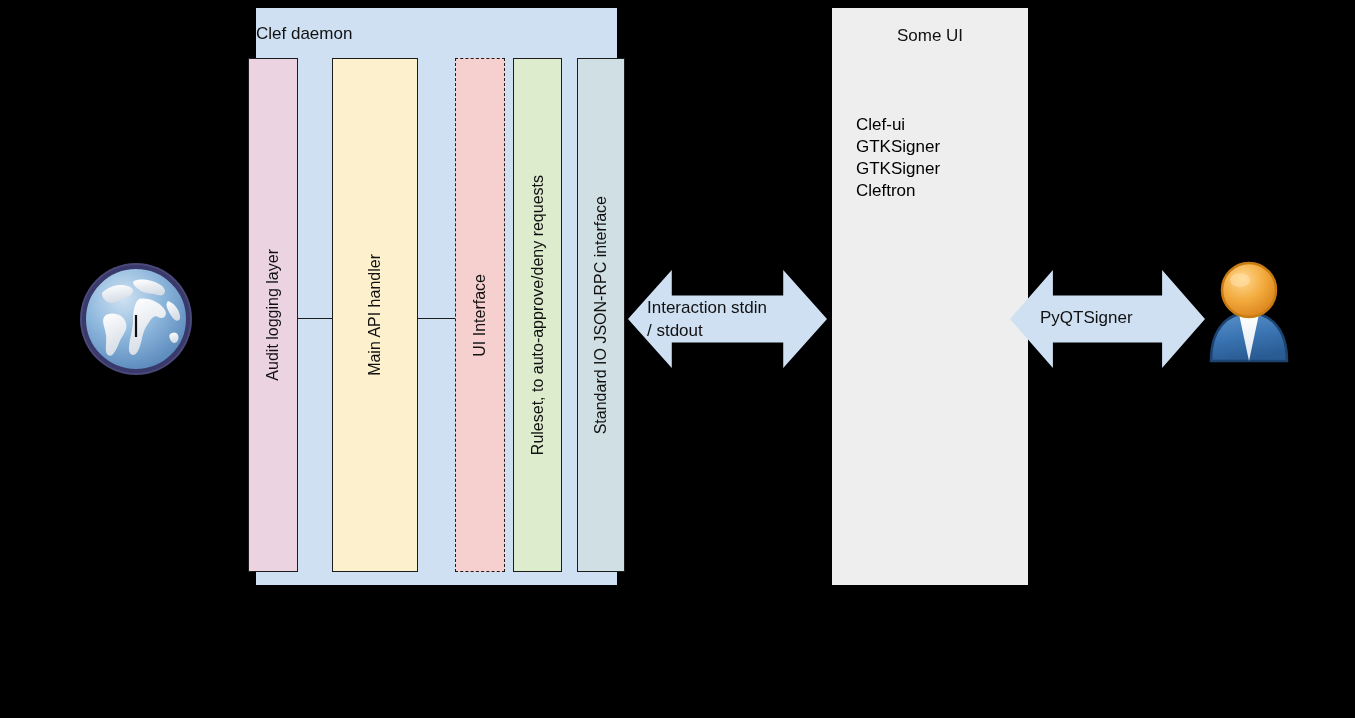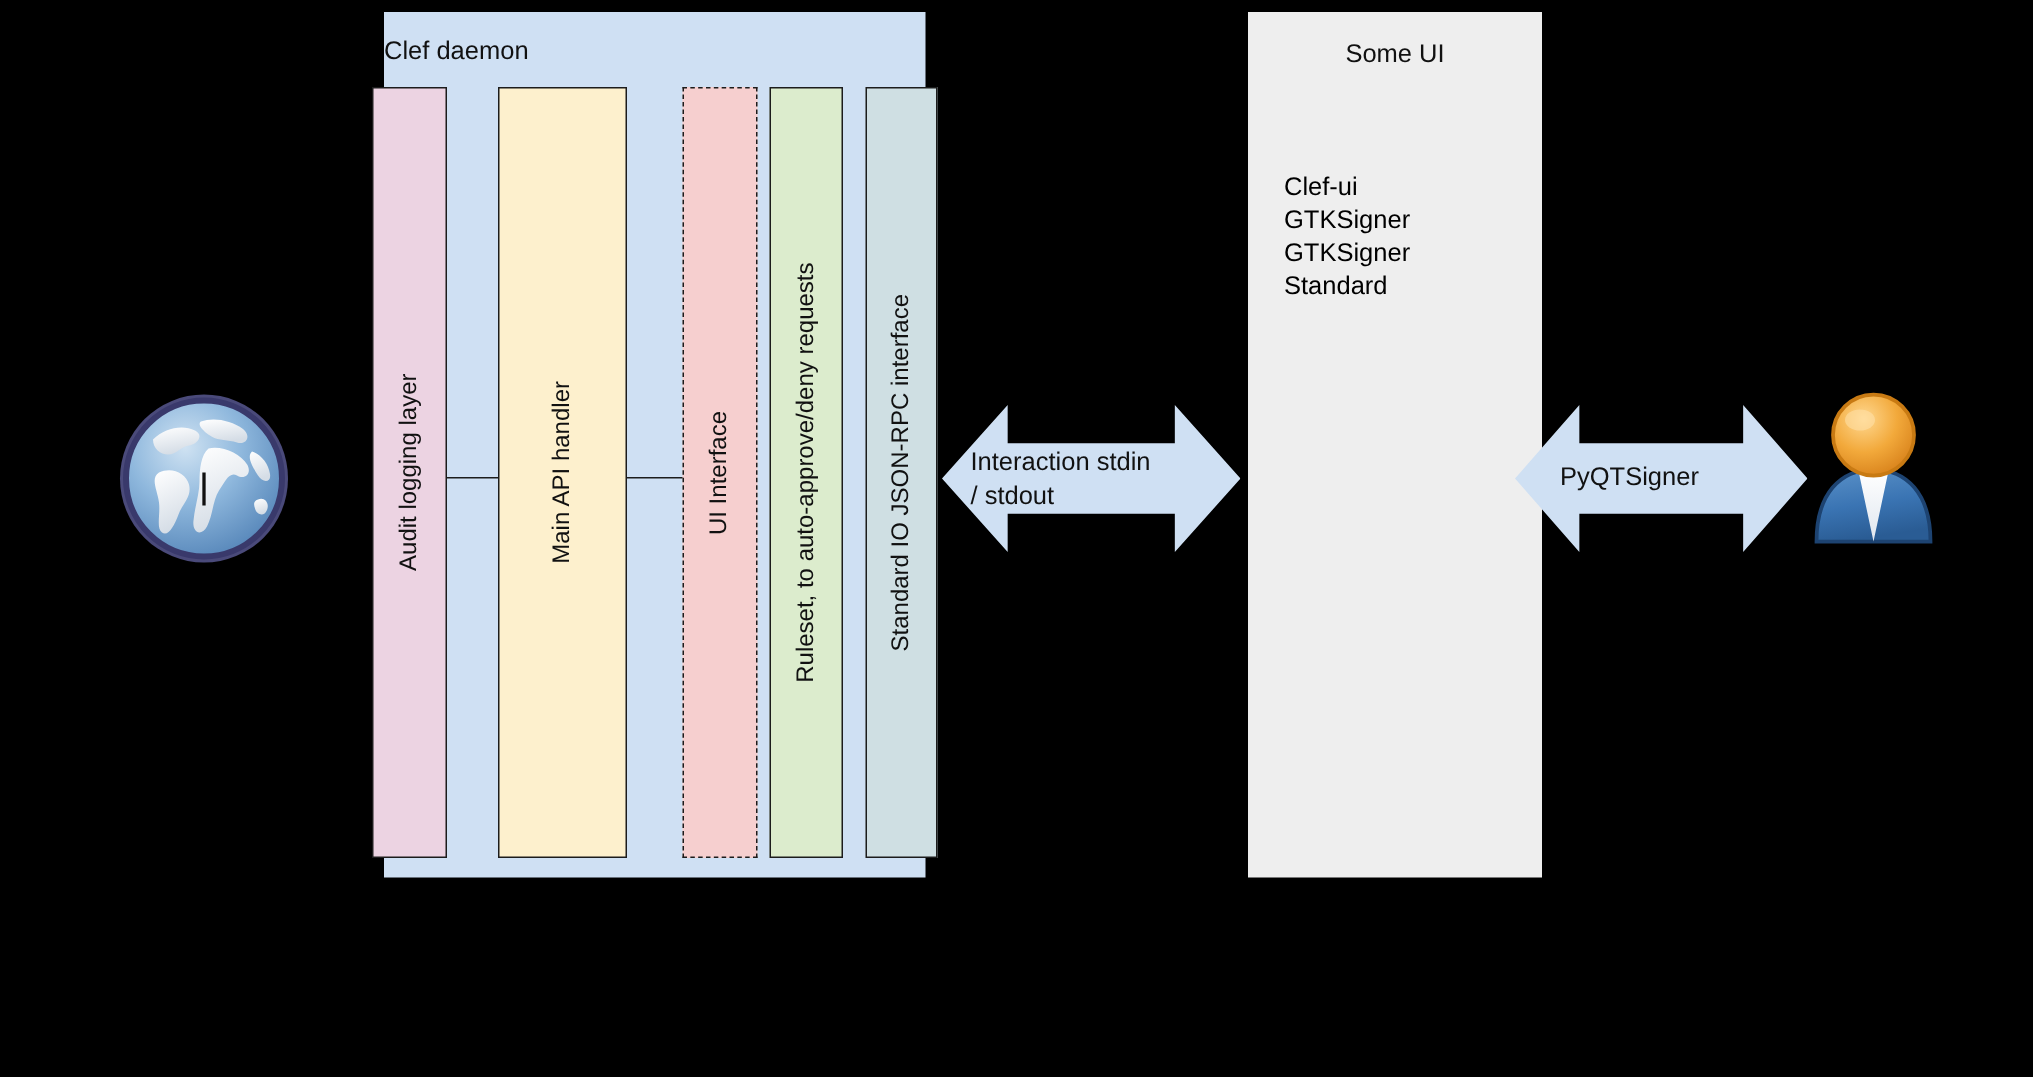--- a/index.html
+++ b/index.html
@@ -230,21 +230,21 @@
   <div class="arrow arrow-stdio"></div>
   <div class="arrow-label label-stdio">Interaction stdin
 / stdout</div>
 
   <div class="ui-panel">
     <div class="ui-panel-title">Some UI</div>
     <div class="ui-list">
       <div>Clef-ui</div>
       <div>GTKSigner</div>
       <div>GTKSigner</div>
-      <div>Standard</div>
+      <div>Cleftron</div>
     </div>
   </div>
 
   <div class="arrow arrow-interaction"></div>
   <div class="arrow-label label-interaction">PyQTSigner</div>
 
   <div class="user-icon">
     <svg viewBox="0 0 92 108" width="92" height="108" aria-hidden="true">
       <defs>
         <radialGradient id="uHead" cx="38%" cy="30%" r="75%">

